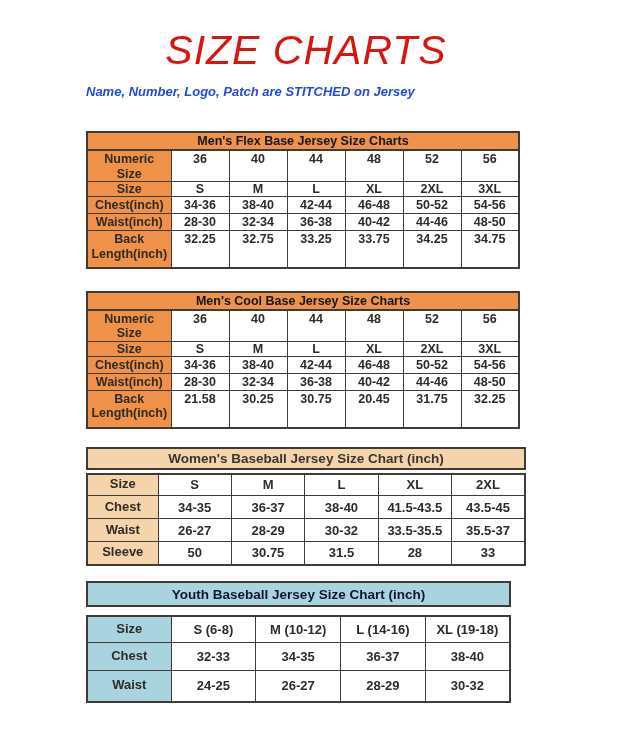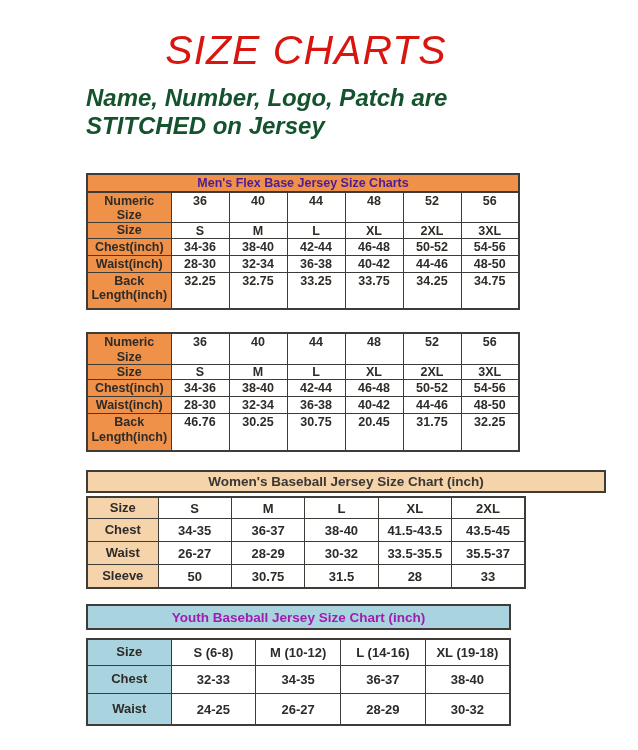--- a/index.html
+++ b/index.html
@@ -4,59 +4,59 @@
 <style>
   * { margin:0; padding:0; box-sizing:border-box; }
   html,body { width:638px; height:750px; background:#ffffff; overflow:hidden;
               font-family:"Liberation Sans", sans-serif; }
   .page { position:relative; width:638px; height:750px; background:#fff; }
   .content { position:absolute; left:86px; top:0; width:440px; }
 
   
   .title { margin-top:30px; text-align:center; font-size:41px; font-weight:normal;
            font-style:italic; color:#d8160f; letter-spacing:1px; line-height:1; }
-  .subtitle { margin-top:13px; width:432px; font-size:24px; font-weight:bold;
-              font-style:italic; color:#14532d; line-height:1.18; }
+  .subtitle { margin-top:13px; width:432px; font-size:13px; font-weight:bold;
+              font-style:italic; color:#1d4ed8; line-height:1.18; }
 
   
   .band { border:2px solid #3f3c38; text-align:center; font-weight:bold; }
   .sizes { border-collapse:collapse; table-layout:fixed; background:#fff; }
   .sizes td { border:1px solid #3f3c38; text-align:center; font-weight:bold;
               color:#2e2b28; }
   .sizes { border:2px solid #3f3c38; }
   td.lbl { white-space:pre-line; line-height:1.15; }
 
   
   .mens-band { margin-top:0; width:434px; height:18px; background:#ef9148;
-               color:#4c1d95; font-size:12.5px; line-height:16px; border-bottom:none; }
+               color:#0f172a; font-size:12.5px; line-height:16px; border-bottom:none; }
   .mens { width:434px; font-size:12.5px; }
   .mens td.lbl { background:#ef9148; width:84px; }
   .mens tr:nth-child(1) { height:30px; }
   .mens tr:nth-child(1) td { vertical-align:top; padding-top:1px; }
   .mens tr:nth-child(2) { height:15px; }
   .mens tr:nth-child(3) { height:17px; }
   .mens tr:nth-child(4) { height:17px; }
   .mens tr:nth-child(5) { height:37px; }
   .mens tr:nth-child(5) td { vertical-align:top; padding-top:1px; }
 
   .gap-t1 { height:32px; }   
   .gap-m  { height:22px; }   
   .gap-w  { height:18px; }   
   .gap-y  { height:15px; }   
 
   
-  .wom-band { width:520px; height:23px; background:#f5d3ab; color:#3a3632;
+  .wom-band { width:440px; height:23px; background:#f5d3ab; color:#3a3632;
               font-size:13.5px; line-height:20px; margin-bottom:3px; }
   .wom { width:440px; font-size:13px; }
   .wom td.lbl { background:#f5d3ab; width:71px; }
   .wom tr { height:22px; }
   .wom tr:nth-child(2), .wom tr:nth-child(3), .wom tr:nth-child(4) { height:23px; }
 
   
-  .you-band { width:425px; height:26px; background:#a9d3df; color:#a21caf;
+  .you-band { width:425px; height:26px; background:#a9d3df; color:#0f172a;
               font-size:13.5px; line-height:23px; margin-bottom:8px; }
   .you { width:425px; font-size:13px; }
   .you td.lbl { background:#a9d3df; width:84px; }
   .you tr:nth-child(1) { height:27px; }
   .you tr:nth-child(2) { height:28px; }
   .you tr:nth-child(3) { height:31px; }
 </style>
 </head>
 <body>
 
@@ -116,20 +116,21 @@
             <td>33.25</td>
             <td>33.75</td>
             <td>34.25</td>
             <td>34.75</td>
           </tr>
         </tbody>
     </table>
 
     <div class="gap-m"></div>
 
+    <div class="band mens-band">Men's Cool Base Jersey Size Charts</div>
     <table class="sizes mens">
       <tbody>
           <tr>
             <td class="lbl">Numeric
 Size</td>
             <td>36</td>
             <td>40</td>
             <td>44</td>
             <td>48</td>
             <td>52</td>
@@ -158,21 +159,21 @@
             <td>28-30</td>
             <td>32-34</td>
             <td>36-38</td>
             <td>40-42</td>
             <td>44-46</td>
             <td>48-50</td>
           </tr>
           <tr>
             <td class="lbl">Back
 Length(inch)</td>
-            <td>46.76</td>
+            <td>21.58</td>
             <td>30.25</td>
             <td>30.75</td>
             <td>20.45</td>
             <td>31.75</td>
             <td>32.25</td>
           </tr>
         </tbody>
     </table>
 
     <div class="gap-w"></div>

